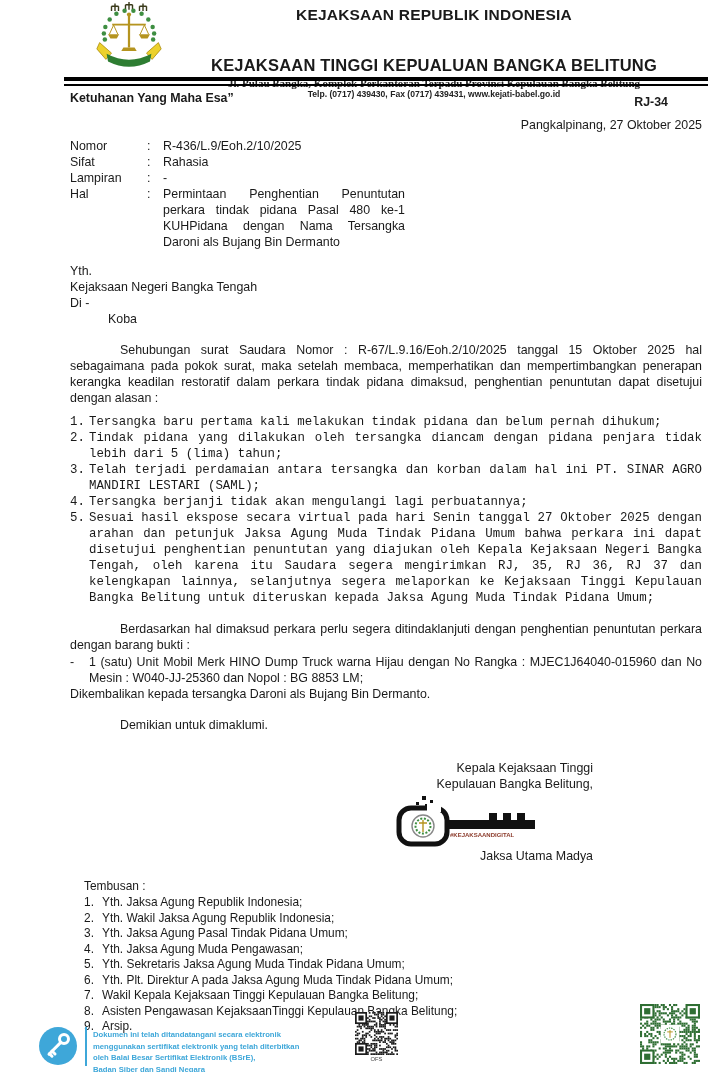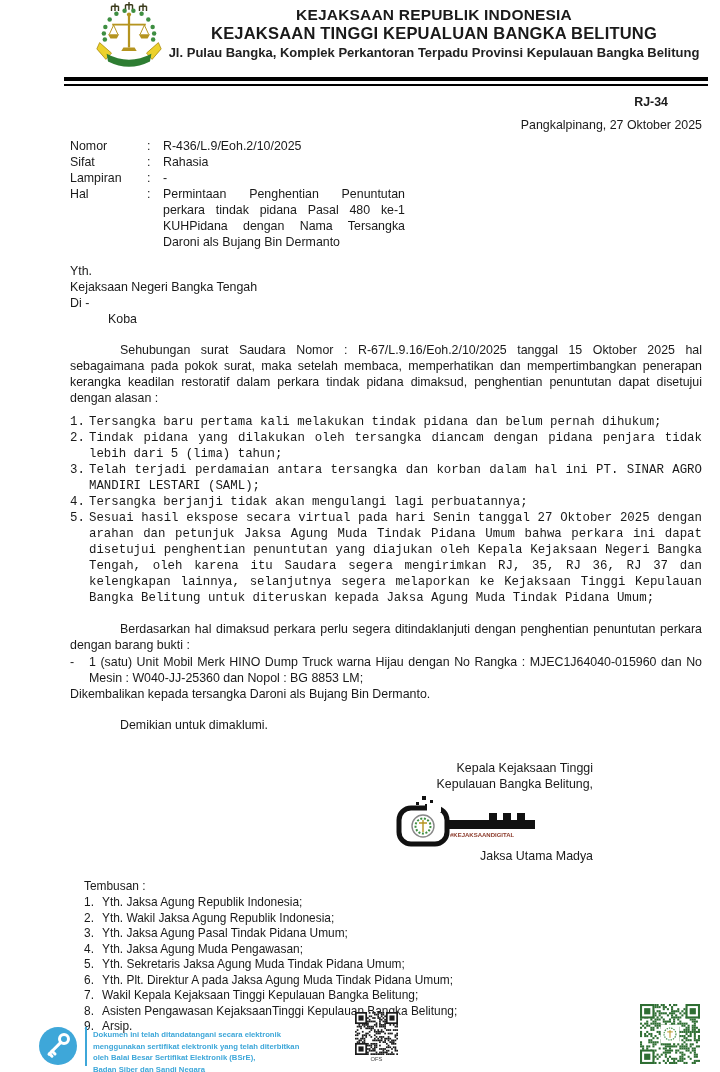--- a/index.html
+++ b/index.html
@@ -6,22 +6,22 @@
   .page{
     position:relative;width:720px;height:1072px;margin:0 auto;
     background:#ffffff;overflow:hidden;color:#1a1a1a;
     font-family:"Liberation Sans",sans-serif;
   }
   
   .header{position:absolute;top:2px;left:64px;right:16px;height:72px;}
   .emblem{position:absolute;left:28px;top:0;width:74px;height:70px;}
   .header-text{margin-left:100px;text-align:center;}
   .org1{font-weight:bold;font-size:15.5px;letter-spacing:.2px;margin-top:4px;text-align:center;}
-  .org2{font-weight:bold;font-size:16.5px;letter-spacing:.2px;}
-  .addr{font-size:13px;font-weight:bold;color:#222;margin-top:2px;}
+  .org2{font-weight:bold;font-size:16.5px;letter-spacing:.2px;margin-top:32px;}
+  .addr{font-size:11px;font-weight:bold;color:#222;margin-top:2px;font-family:Liberation Serif, serif;}
   .contact{font-size:8.6px;font-weight:bold;color:#222;}
   .rule{position:absolute;top:77px;left:64px;right:12px;height:3px;
         border-top:4px solid #000;border-bottom:2px solid #000;}
   
   .letter{position:absolute;top:90px;left:70px;right:18px;font-size:12.4px;line-height:1.29;}
   .motto-row{display:flex;justify-content:space-between;align-items:flex-start;}
   .motto{font-weight:bold;width:320px;}
   .doc-code{font-weight:bold;margin-right:34px;margin-top:4px;}
   .date-row{text-align:right;margin-top:7px;}
   .meta{margin-top:5px;}
@@ -100,28 +100,30 @@
         <polygon points="8,58 25,73 17,82 4,67"></polygon>
         <polygon points="92,58 75,73 83,82 96,67"></polygon>
       </g>
 
       <path d="M18 74 q32 17 64 0 l-2 11 q-30 15 -60 0 z" fill="#2e7d32"></path>
     </svg>
     <div class="header-text">
       <div class="org1">KEJAKSAAN REPUBLIK INDONESIA</div>
       <div class="org2">KEJAKSAAN TINGGI KEPUALUAN BANGKA BELITUNG</div>
       <div class="addr">Jl. Pulau Bangka, Komplek Perkantoran Terpadu Provinsi Kepulauan Bangka Belitung</div>
+      <div class="contact">Telp. (0717) 439430, Fax (0717) 439431, www.kejati-babel.go.id</div>
     </div>
   </div>
   <div class="rule"></div>
 
   <div class="letter">
 
     <div class="motto-row">
       <div class="motto">
+        <div>Ketuhanan Yang Maha Esa”</div>
       </div>
       <div class="doc-code">RJ-34</div>
     </div>
 
     <div class="date-row">Pangkalpinang, 27 Oktober 2025</div>
 
     <div class="meta">
       <div class="meta-row">
         <span>Nomor</span>
         <span>:</span>

